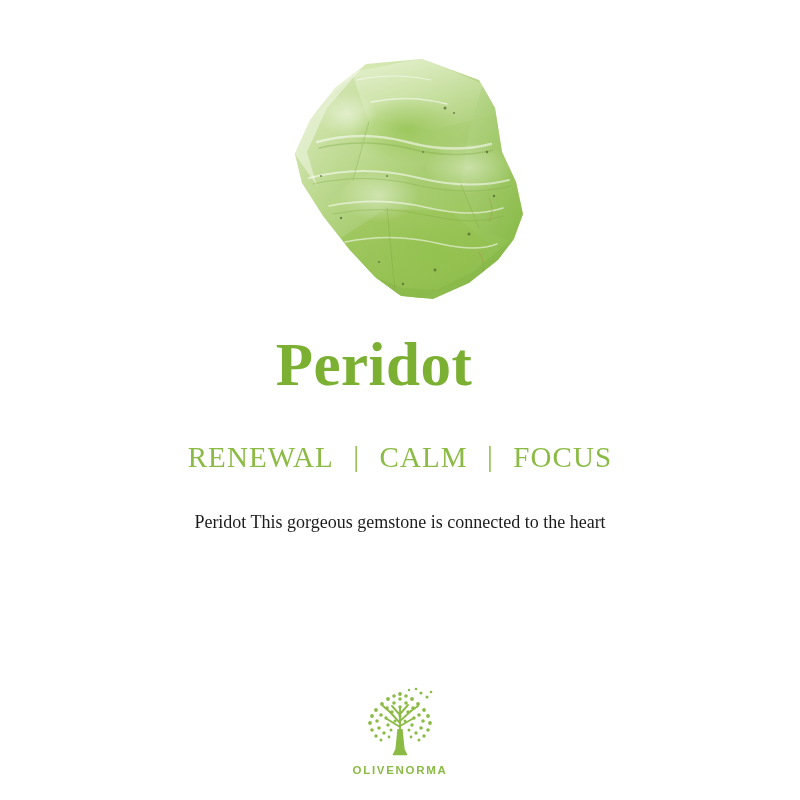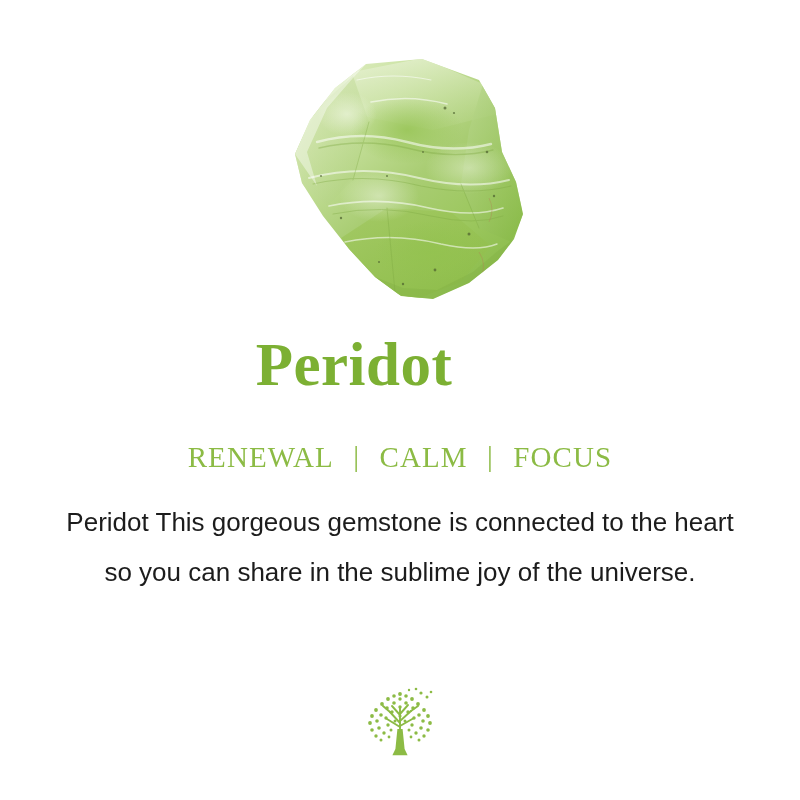--- a/index.html
+++ b/index.html
@@ -46,20 +46,21 @@
     left: 0;
     top: 333px;
     width: 708px;
     text-align: center;
     font-family: "Liberation Serif", serif;
     font-size: 61px;
     font-weight: 700;
     line-height: 1.05;
     color: #7cb033;
     letter-spacing: 0.5px;
+    padding-left: 20px;
   }
 
   
   .keywords {
     position: absolute;
     left: 0;
     top: 441px;
     width: 800px;
     text-align: center;
     font-family: Liberation Serif, serif;
@@ -78,22 +79,22 @@
     transform: translateY(-1px);
   }
 
   
   .gem-desc {
     position: absolute;
     left: 22px;
     top: 497px;
     width: 756px;
     text-align: center;
-    font-family: Liberation Sans, sans-serif;
-    font-size: 26px;
+    font-family: Liberation Serif, serif;
+    font-size: 18px;
     line-height: 50px;
     color: #1c1c1c;
   }
   .gem-desc .ln { display: block; white-space: nowrap; }
 
   
   .brand {
     position: absolute;
     left: 0;
     top: 685px;
@@ -235,21 +236,20 @@
   <div class="keywords">
     <span class="kw">RENEWAL</span>
     <span class="sep">|</span>
     <span class="kw">CALM</span>
     <span class="sep">|</span>
     <span class="kw">FOCUS</span>
   </div>
 
   <div class="gem-desc">
     <span class="ln">Peridot This gorgeous gemstone is connected to the heart</span>
-    <span class="ln">so you can share in the sublime joy of the universe.</span>
   </div>
 
   <div class="brand">
     <svg class="brand-tree" viewBox="0 0 82 78" xmlns="http://www.w3.org/2000/svg" aria-hidden="true">
       <g fill="#8cbb45">
 
         <path d="M38.4 44 L43.6 44 L45.6 64 L48.6 70.2 L33.4 70.2 L36.4 64 Z"></path>
 
         <g stroke="#8cbb45" stroke-width="1.9" fill="none" stroke-linecap="round">
           <path d="M41 46 L41 22"></path>
@@ -312,15 +312,16 @@
             <circle cx="52" cy="52" r="1.4"></circle>
 
           <circle cx="62" cy="8" r="1.6"></circle>
             <circle cx="68" cy="12" r="1.5"></circle>
           <circle cx="57" cy="4" r="1.3"></circle>
             <circle cx="72" cy="7" r="1.3"></circle>
           <circle cx="50" cy="5" r="1.2"></circle>
         </g>
       </g>
     </svg>
+    <span class="brand-name">OLIVENORMA</span>
   </div>
 
 </div>
 
 </body></html>

